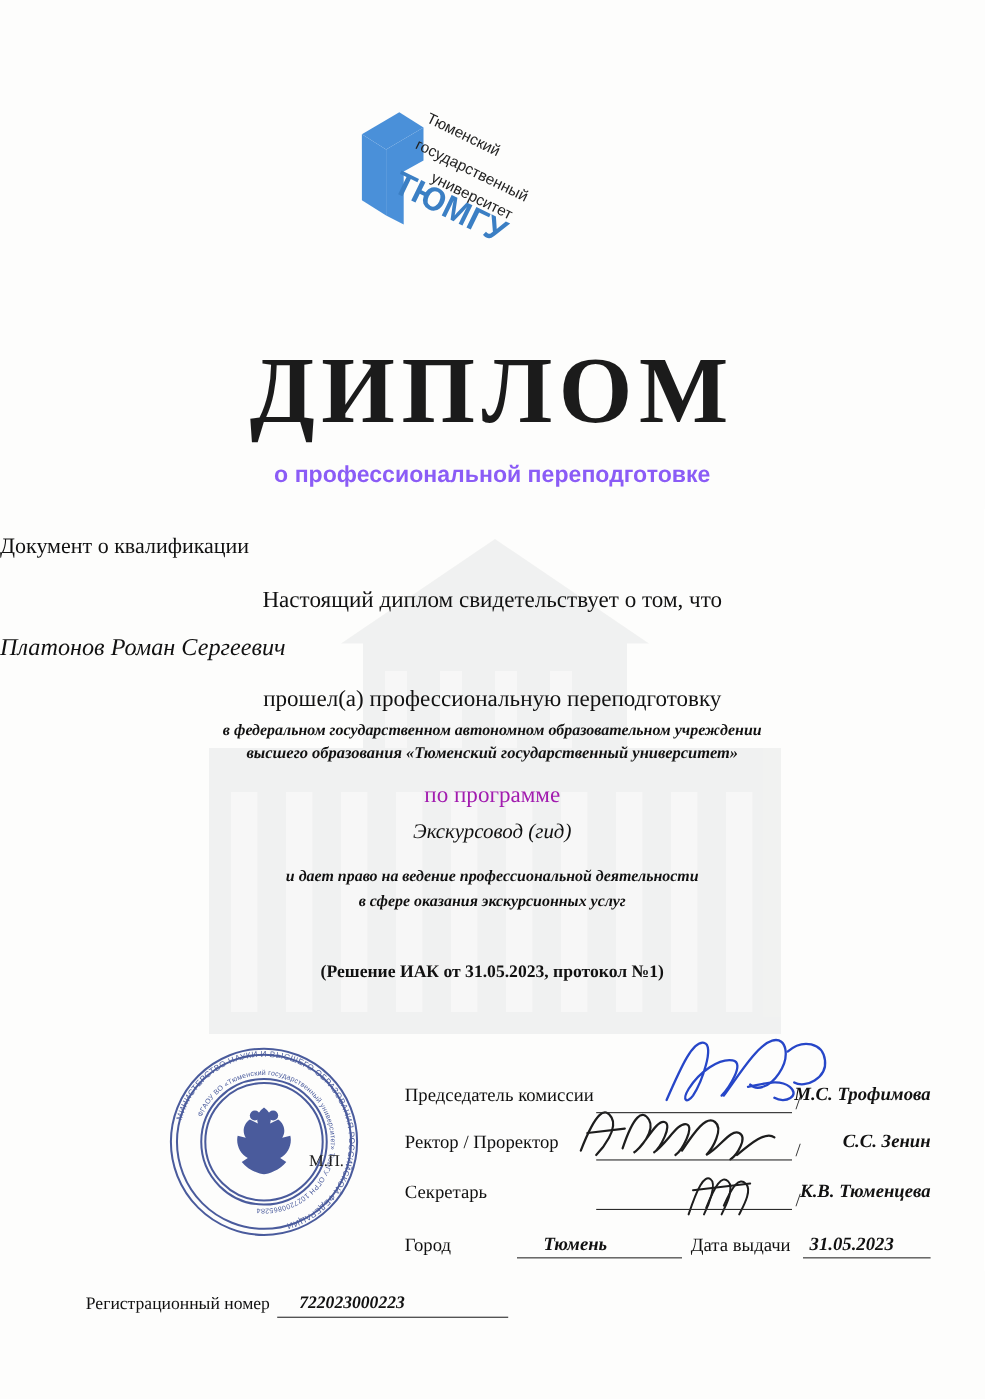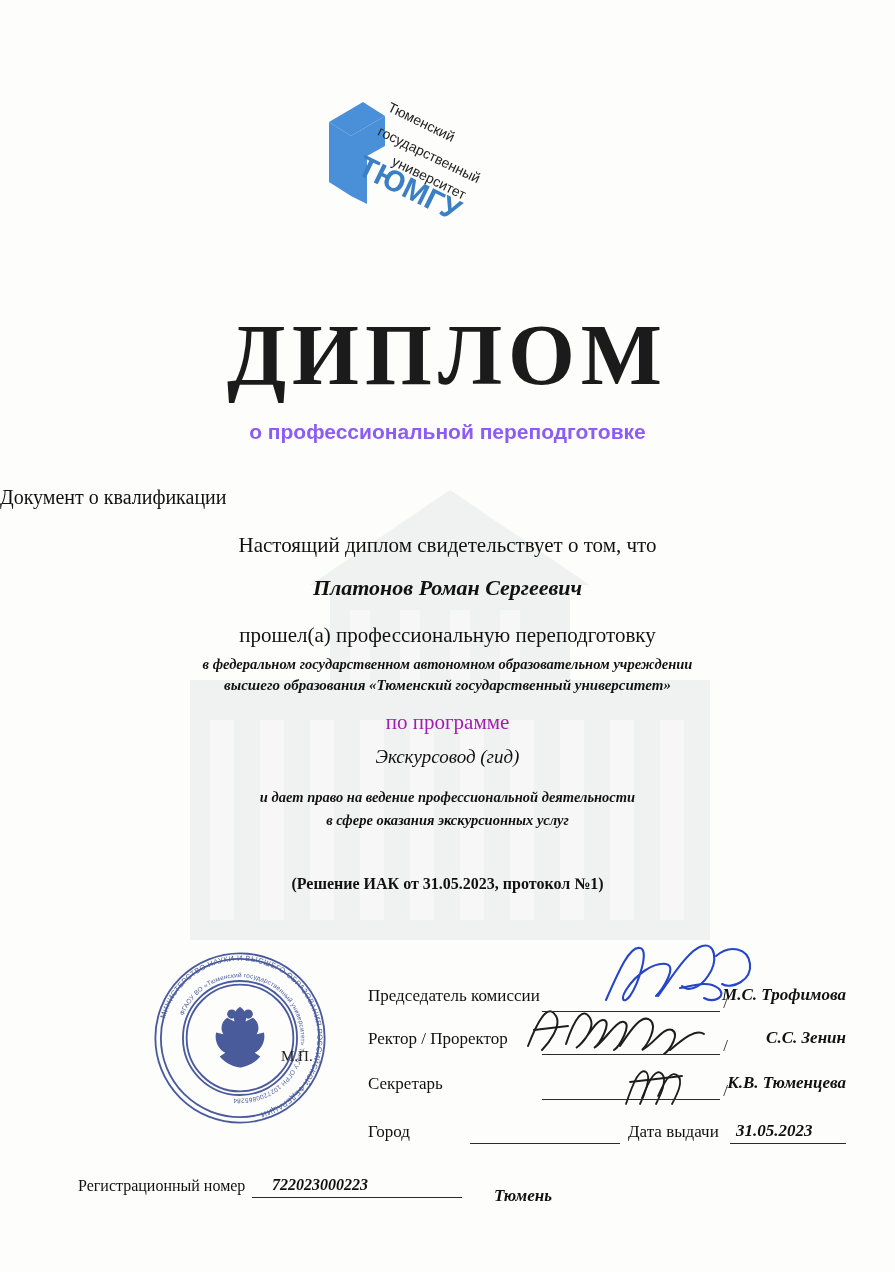--- a/index.html
+++ b/index.html
@@ -93,24 +93,23 @@
     text-align: center;
     font-family: "Liberation Serif", serif;
     font-size: 21px;
     color: #111;
   }
   .holder {
     position: absolute;
     left: 0;
     right: 0;
     top: 575px;
-    text-align: center;
-    font-family: "Liberation Serif", serif;
-    font-style: italic;
-    font-weight: 700;
+    font-family: "Liberation Serif", serif;
+    font-style: italic;
+    font-weight: 400;
     font-size: 22px;
     color: #111;
   }
   .retrain {
     position: absolute;
     left: 0;
     right: 0;
     top: 623px;
     text-align: center;
     font-family: "Liberation Serif", serif;
@@ -274,21 +273,21 @@
   .city-label {
     position: absolute;
     left: 368px;
     top: 1122px;
     font-family: "Liberation Serif", serif;
     font-size: 17px;
   }
   .city-value {
     position: absolute;
     left: 494px;
-    top: 1186px;
+    top: 1121px;
     font-family: "Liberation Serif", serif;
     font-style: italic;
     font-weight: 700;
     font-size: 17px;
   }
   .city-rule {
     position: absolute;
     left: 470px;
     top: 1143px;
     width: 150px;

